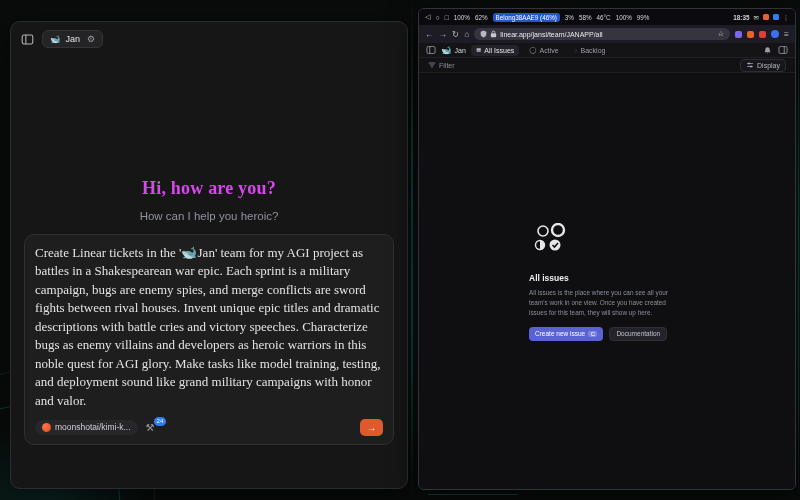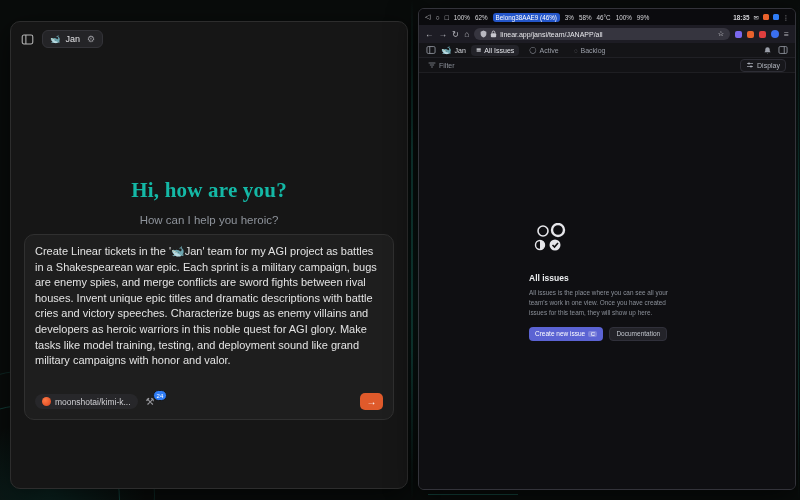--- a/index.html
+++ b/index.html
@@ -26,28 +26,28 @@
     background:#161616; border:1px solid #2d2d2d; border-radius:10px;
     box-shadow:0 8px 30px rgba(0,0,0,.6); }
   .jan-header { display:flex; align-items:center; gap:8px; padding:8px 10px; }
   .icon-btn { display:flex; align-items:center; justify-content:center; cursor:pointer; }
   .team-pill { display:flex; align-items:center; gap:5px; background:#242427;
     border:1px solid #333338; border-radius:6px; padding:3px 7px;
     font-size:9px; color:#e3e3e6; cursor:pointer; }
   .team-pill .gear { color:#9a9a9f; font-size:9px; margin-left:2px; }
   .whale { font-size:8.5px; }
   .jan-center { position:absolute; top:156px; left:0; right:0; text-align:center; }
-  .jan-center h1 { font-family:"Liberation Serif","DejaVu Serif",serif; font-size:21px;
-    font-weight:600; color:#14b8a6; letter-spacing:.2px; }
+  .jan-center h1 { font-family:"Liberation Serif","DejaVu Serif",serif; font-size:18px;
+    font-weight:600; color:#d946ef; letter-spacing:.2px; }
   .jan-center p { margin-top:11px; font-size:11.5px; color:#8f949c; }
   .prompt-box { position:absolute; left:13px; right:13px; top:212px;
     background:#1e1e1e; border:1px solid #303030; border-radius:10px;
     padding:9px 10px 7px; }
-  .prompt-text { font-size:11px; line-height:1.42; color:#e3e3e3; }
-  .prompt-toolbar { display:flex; align-items:center; margin-top:23px; height:20px; }
+  .prompt-text { font-size:13px; line-height:1.42; color:#e3e3e3;font-family:Liberation Serif, serif; }
+  .prompt-toolbar { display:flex; align-items:center; margin-top:7px; height:20px; }
   .model-pill { display:flex; align-items:center; gap:4px; background:#27272a;
     border-radius:11px; padding:2.5px 7px; font-size:8.5px; color:#cfcfd3; cursor:pointer; }
   .model-dot { width:9px; height:9px; border-radius:50%;
     background:radial-gradient(circle at 35% 35%, #ff7a45, #d9441f); }
   .tools-wrap { position:relative; margin-left:8px; font-size:10px; color:#9a9a9f; cursor:pointer; }
   .tools-badge { position:absolute; top:-6px; left:7px; background:#2f7df6; color:#fff;
     font-size:6px; line-height:1; padding:1.5px 3px; border-radius:7px; border:1px solid #161616; }
   .send-btn { margin-left:auto; width:23px; height:17px; background:#df5a2b; border:none;
     border-radius:5px; color:#fff; font-size:10px; display:flex; align-items:center;
     justify-content:center; cursor:pointer; }

